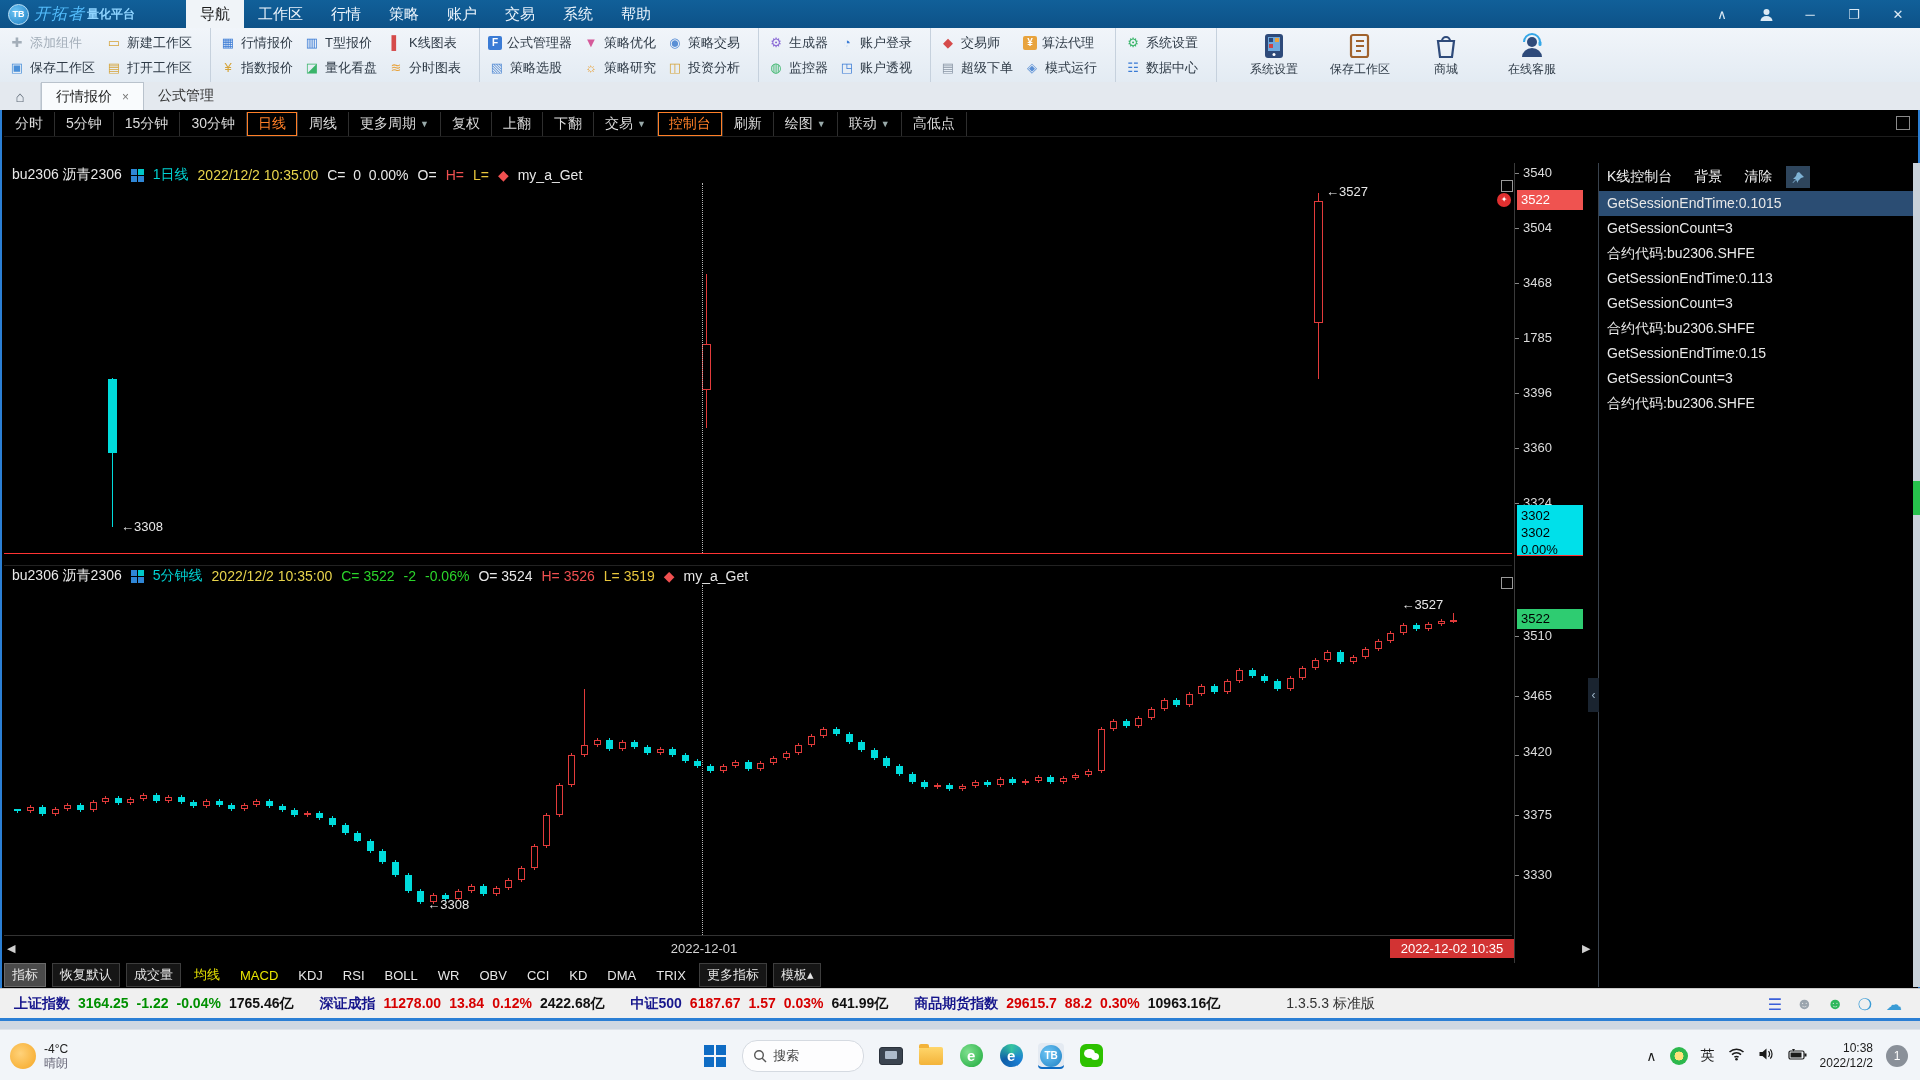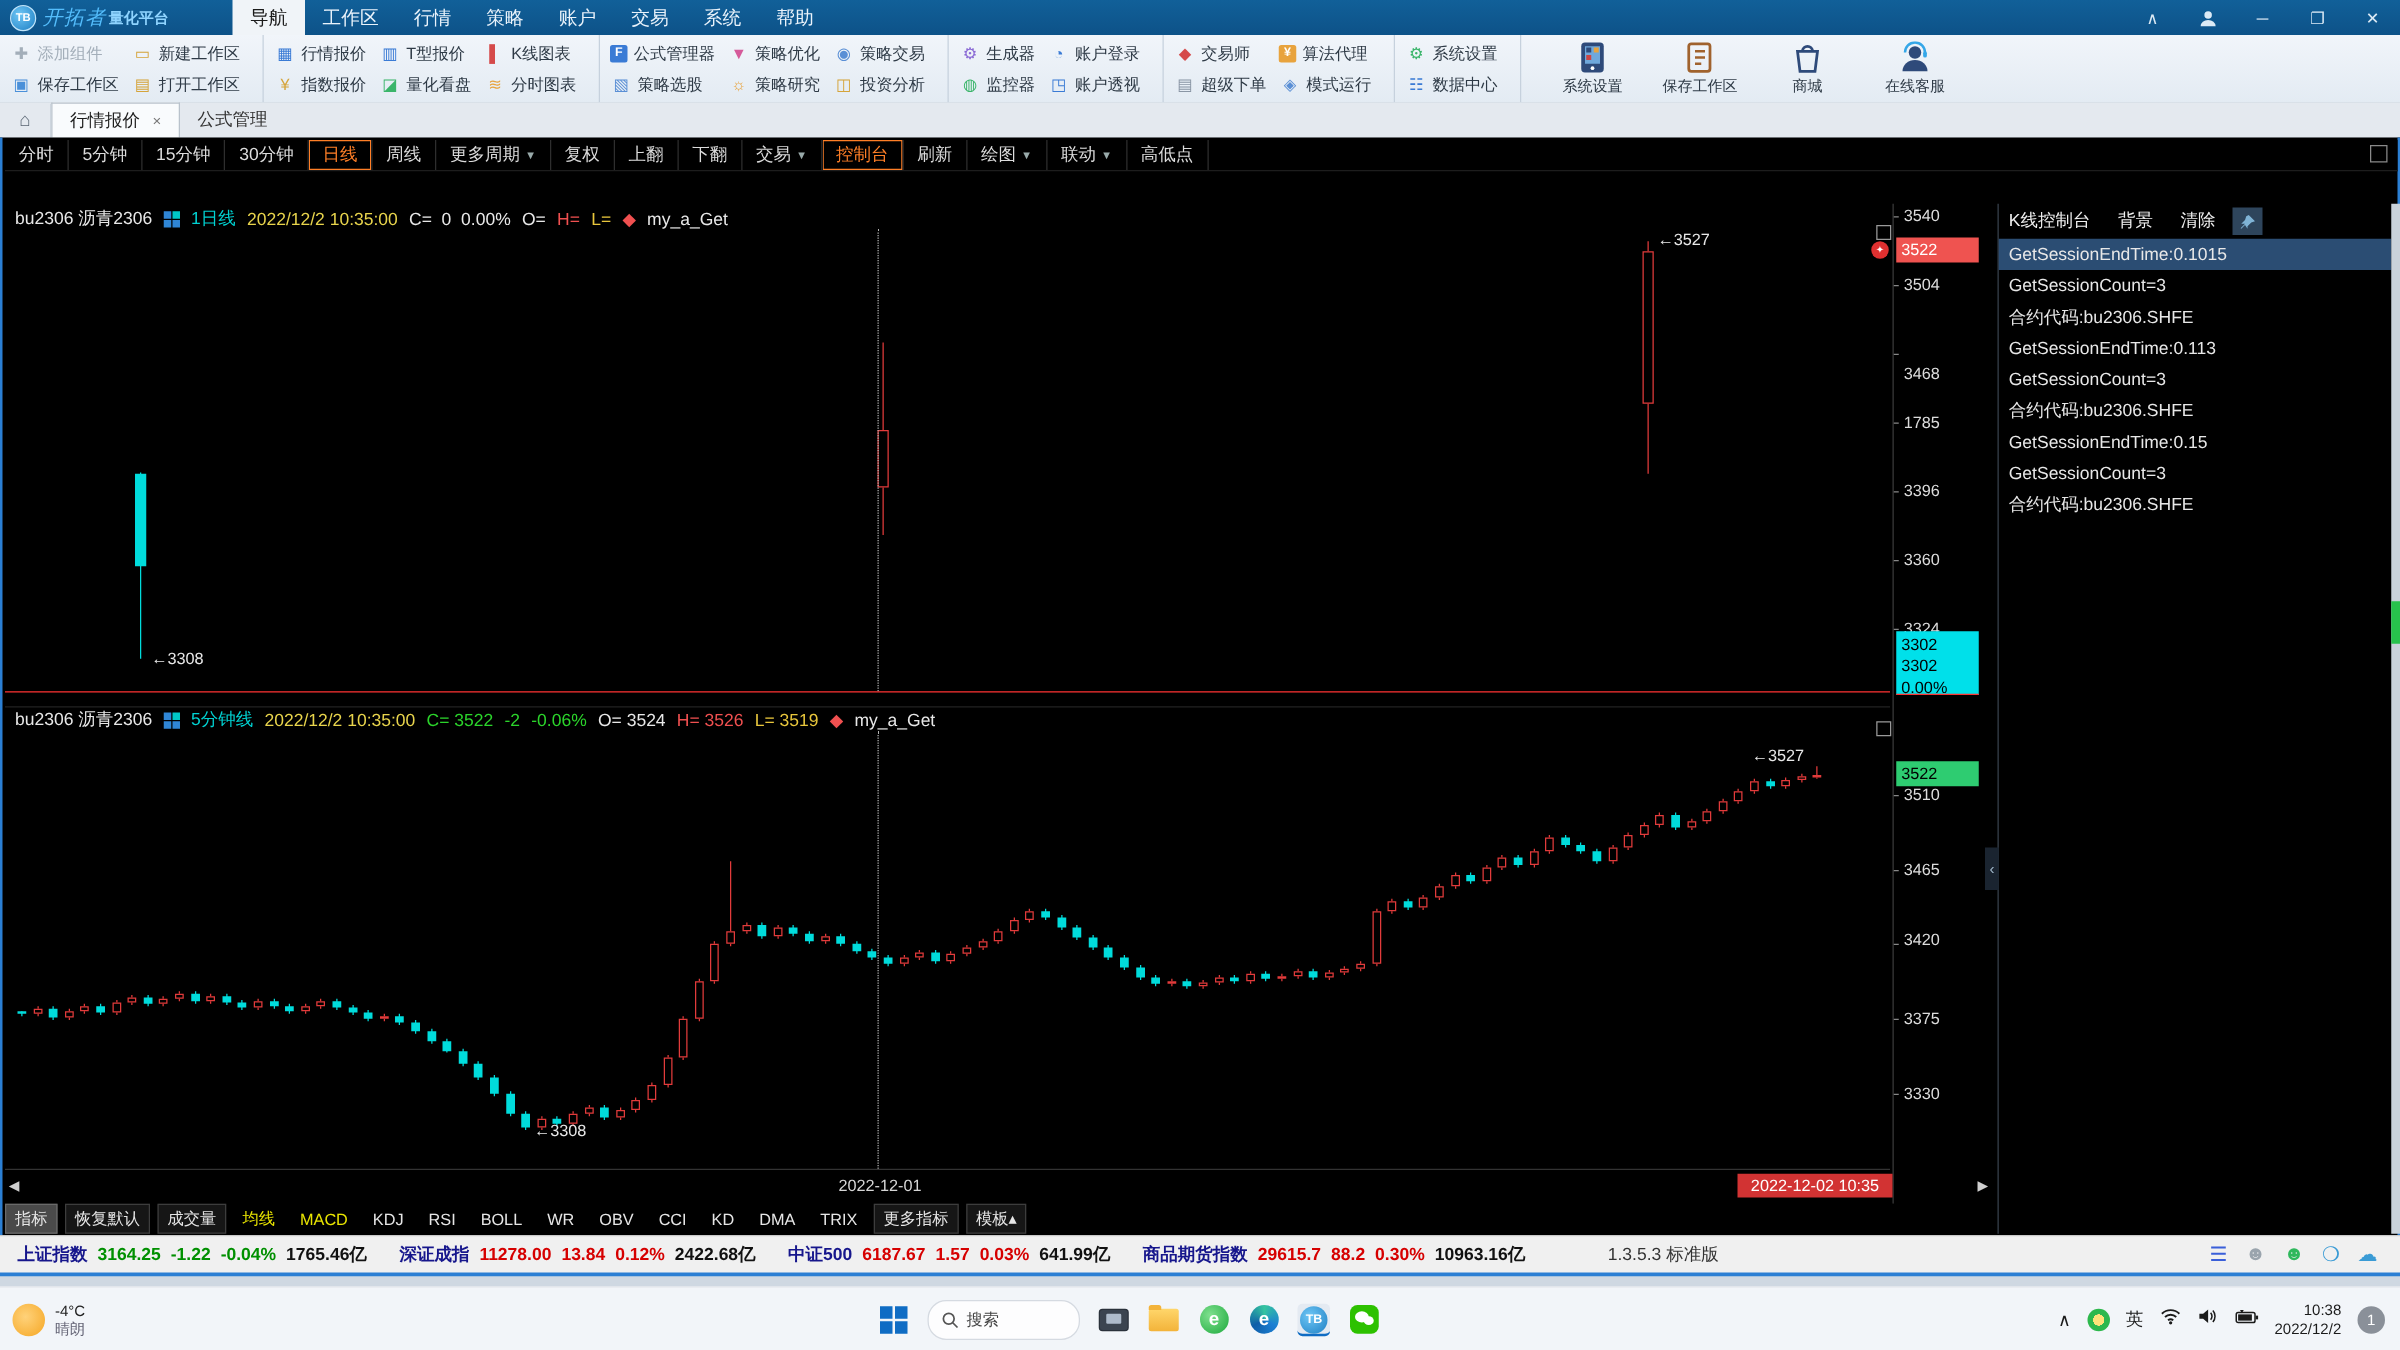--- a/index.html
+++ b/index.html
@@ -631,21 +631,21 @@
         <div class="chart-label" style="left: 1397.4px; top: 12.251px;">←3527</div>
         <div class="cnd" style="left: 698px; top: 0px; width: 0px; height: 350px; border-left: 1px dotted rgb(181, 181, 181);"></div>
       </div>
 
     <div id="axis" class="abs" style="left:1512px;top:53px;width:82px;height:800px;border-left:1px solid #3a3a3a;">
         <div class="tick-mark" style="top: 10px;"></div>
         <div class="tick-label" style="top: 2px;">3540</div>
         <div class="tick-mark" style="top: 65px;"></div>
         <div class="tick-label" style="top: 57px;">3504</div>
         <div class="tick-mark" style="top: 120px;"></div>
-        <div class="tick-label" style="top: 128px;">3468</div>
+        <div class="tick-label" style="top: 112px;">3468</div>
         <div class="tick-mark" style="top: 175px;"></div>
         <div class="tick-label" style="top: 167px;">1785</div>
         <div class="tick-mark" style="top: 230px;"></div>
         <div class="tick-label" style="top: 222px;">3396</div>
         <div class="tick-mark" style="top: 285px;"></div>
         <div class="tick-label" style="top: 277px;">3360</div>
         <div class="tick-mark" style="top: 340px;"></div>
         <div class="tick-label" style="top: 332px;">3324</div>
         <div class="tick-mark" style="top: 473px;"></div>
         <div class="tick-label" style="top: 465px;">3510</div>

